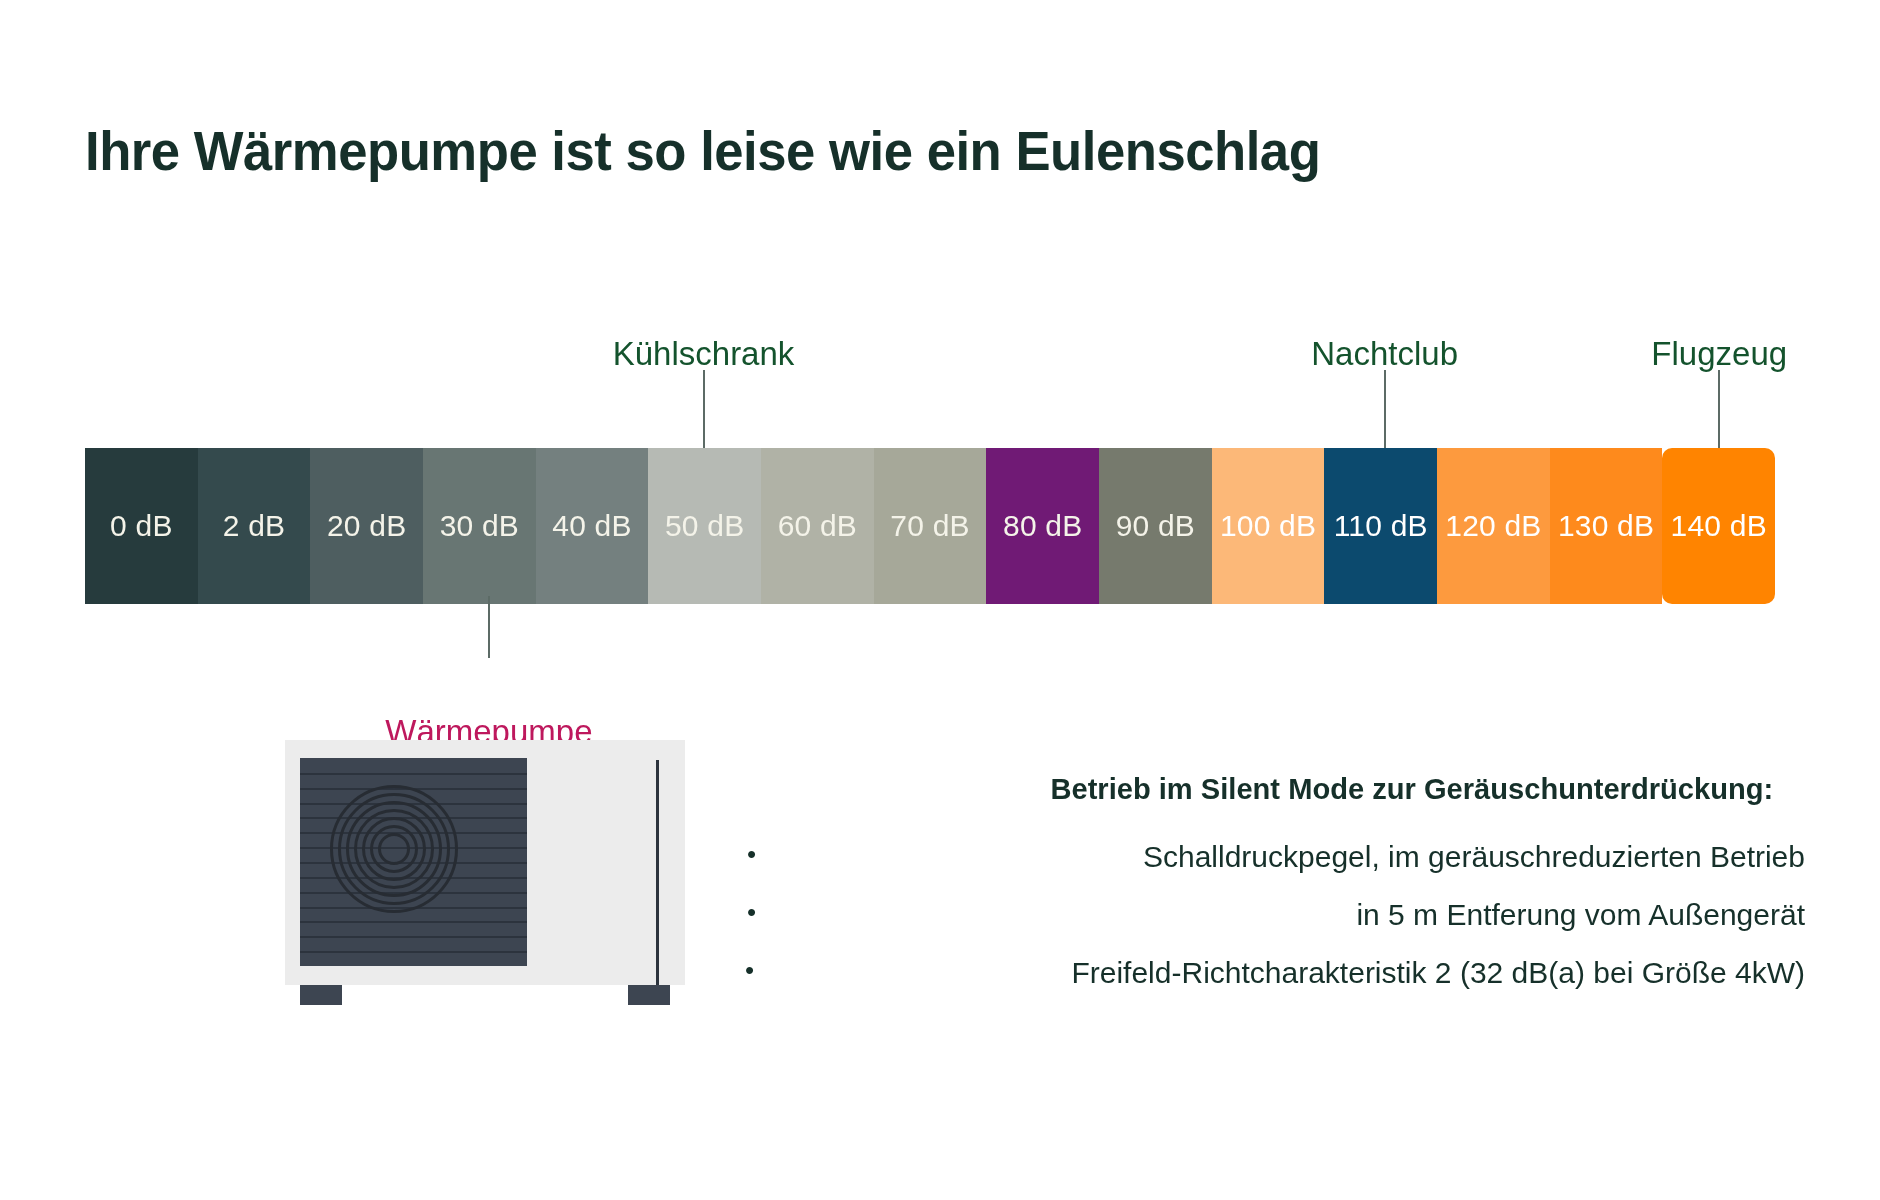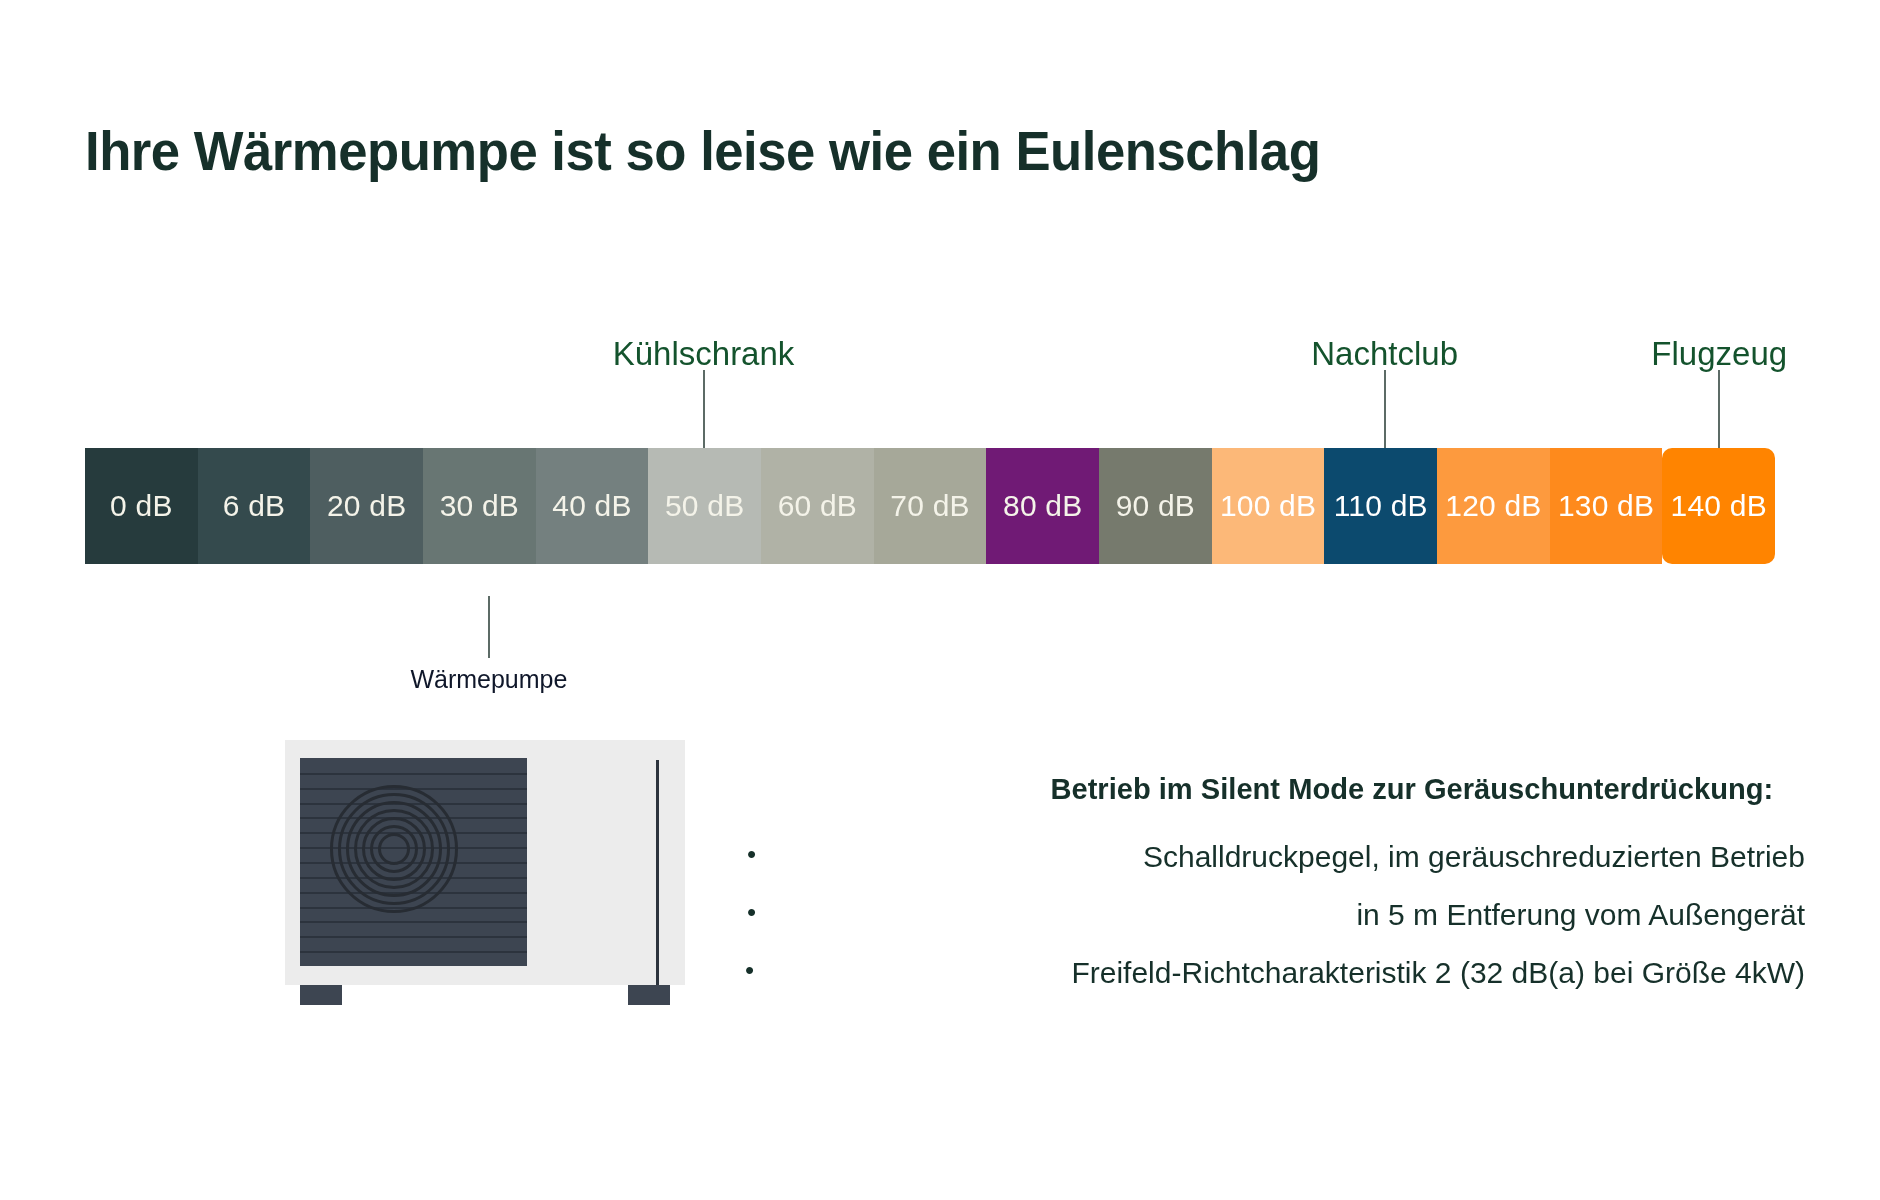--- a/index.html
+++ b/index.html
@@ -50,41 +50,42 @@
     background: #5c6b66;
     transform: translateX(-50%);
   }
 
   
   .scale-bar {
     position: absolute;
     left: 85px;
     top: 448px;
     width: 1690px;
-    height: 116px;
+    height: 156px;
     display: flex;
   }
   .seg {
     flex: 1 1 0;
     display: flex;
     align-items: center;
     justify-content: center;
     font-size: 30px;
     color: #f4f3e9;
     letter-spacing: 0.2px;
   }
   .seg.light-text { color: #ffffff; }
 
   
   .callout-bottom {
     position: absolute;
-    font-size: 25px;
-    color: #0f172a;
+    font-size: 33px;
+    color: #be185d;
     white-space: nowrap;
     transform: translateX(-50%);
+    margin-top: 48px;
   }
 
   
   .pump {
     position: absolute;
     left: 285px;
     top: 740px;
     width: 400px;
     height: 270px;
   }
@@ -201,21 +202,21 @@
   <div>
     <div class="callout-top" id="ct2" style="left: 1719.23px; top: 335px;">Flugzeug</div>
     <div class="tick" id="ct2t" style="left: 1719.23px; top: 370px; height: 78px;"></div>
   </div>
 
   <div class="scale-bar" id="scaleBar">
       <div class="seg" style="background: rgb(38, 59, 61);">
         <span>0 dB</span>
       </div>
       <div class="seg" style="background: rgb(52, 74, 77);">
-        <span>6 dB</span>
+        <span>2 dB</span>
       </div>
       <div class="seg" style="background: rgb(78, 94, 96);">
         <span>20 dB</span>
       </div>
       <div class="seg" style="background: rgb(104, 118, 115);">
         <span>30 dB</span>
       </div>
       <div class="seg" style="background: rgb(116, 128, 127);">
         <span>40 dB</span>
       </div>

